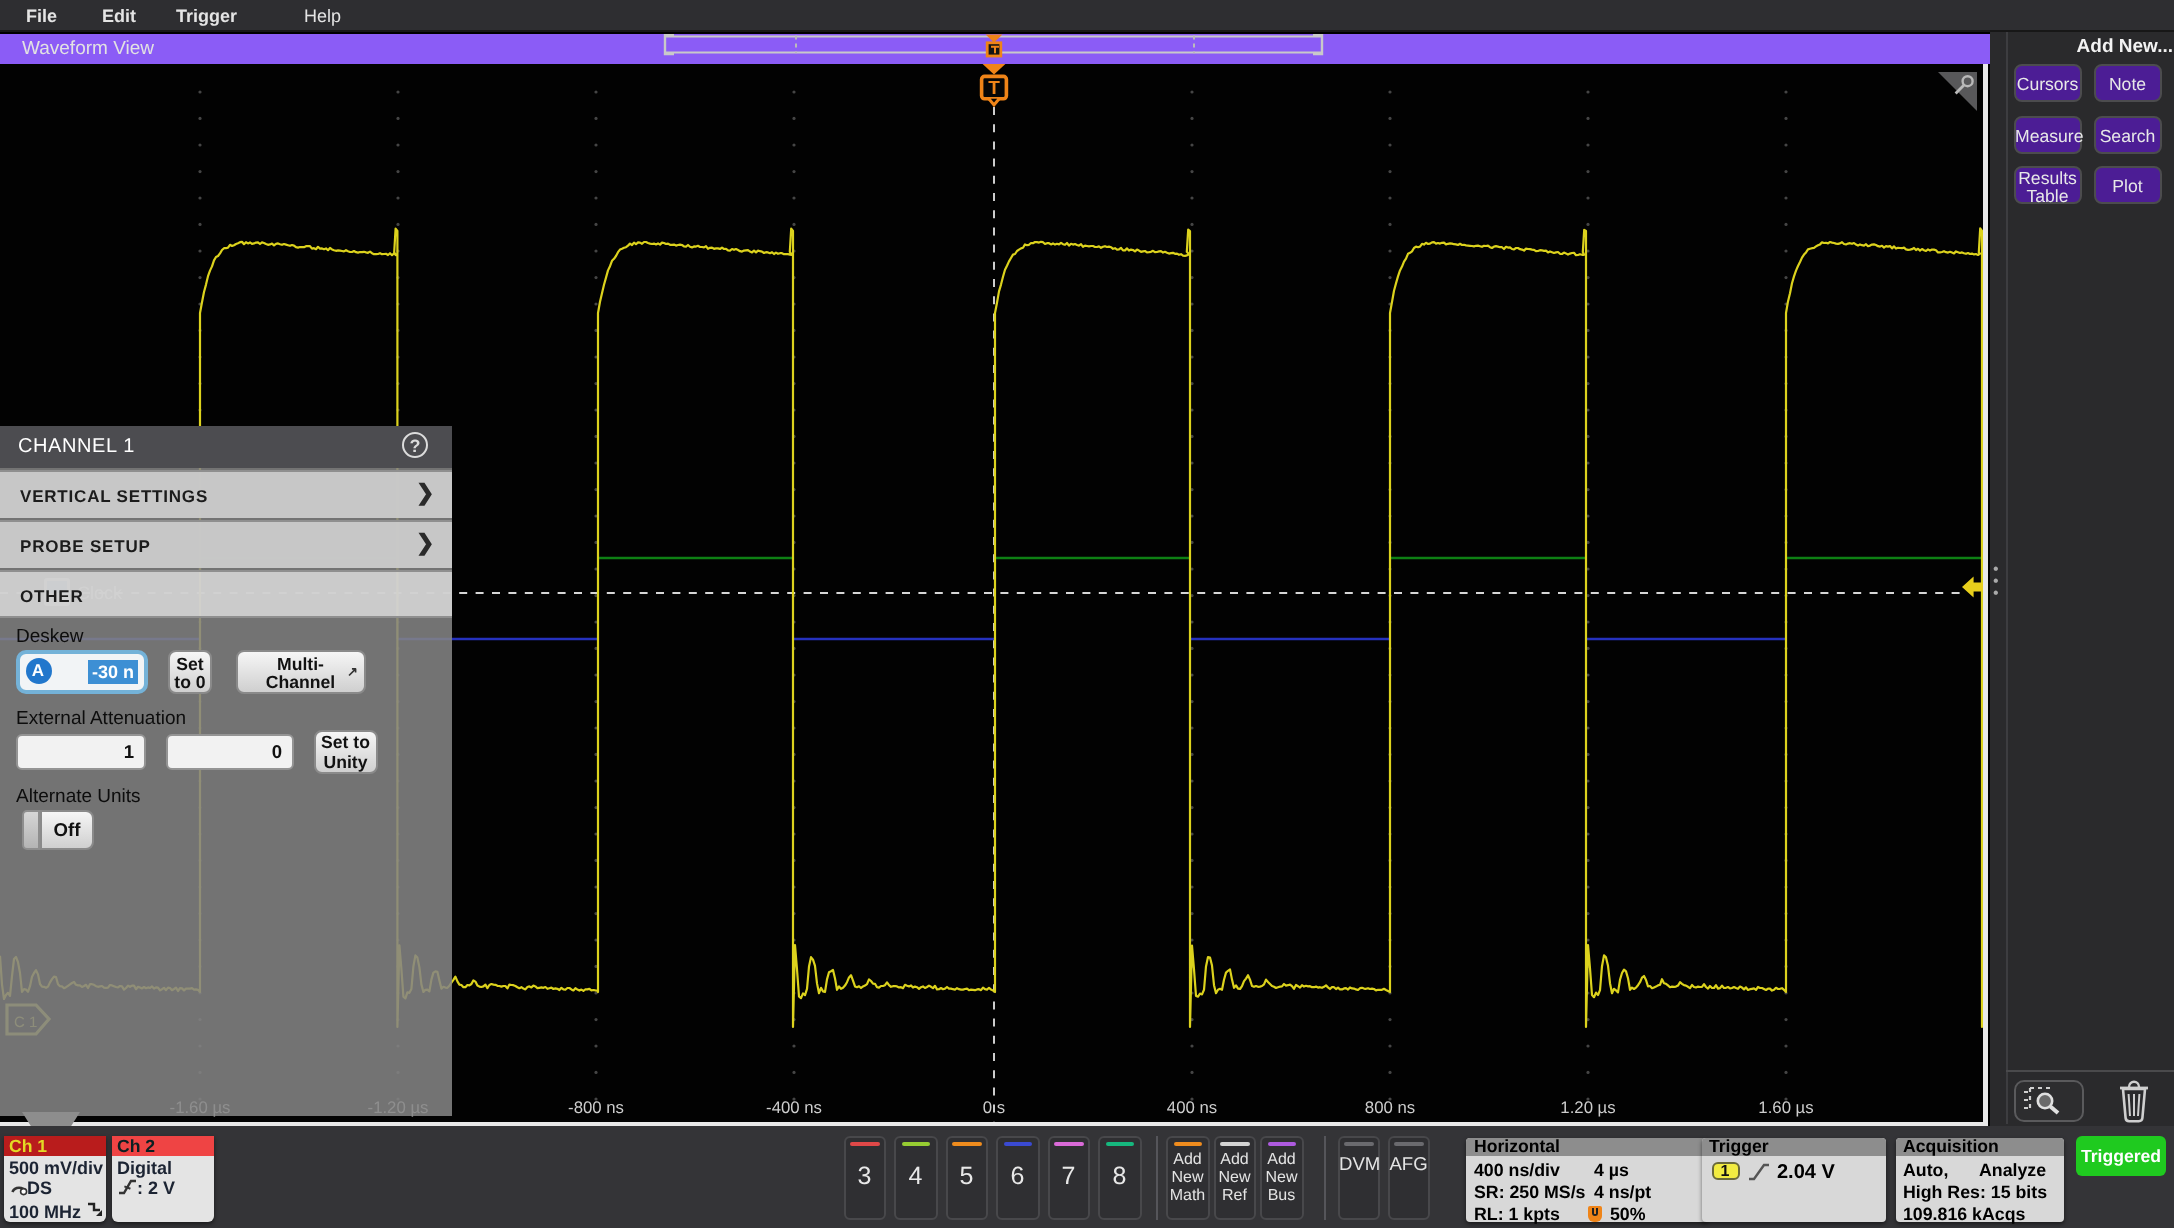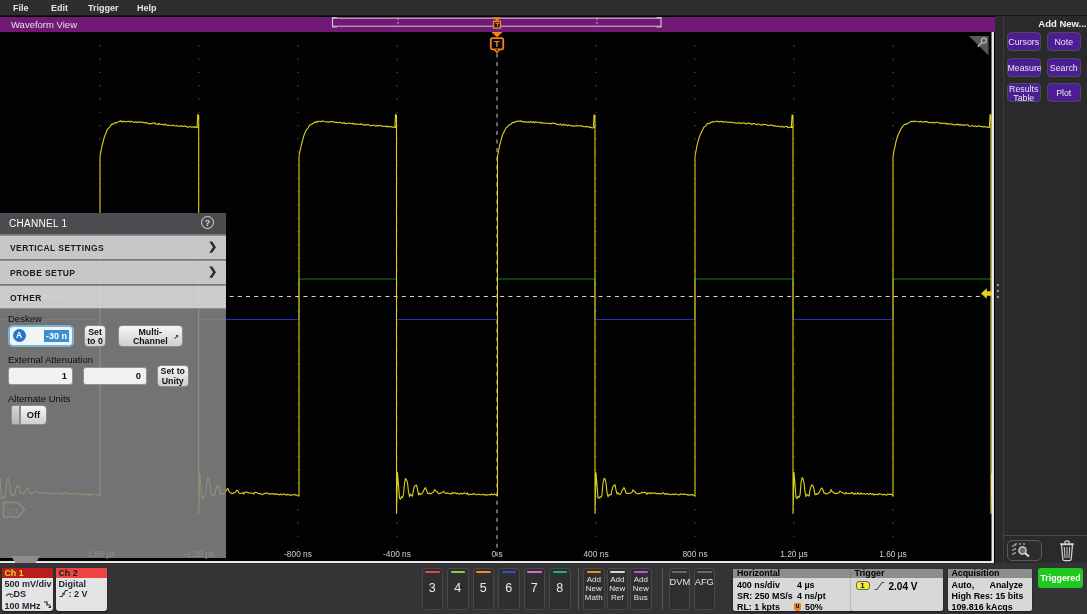--- a/index.html
+++ b/index.html
@@ -14,23 +14,23 @@
 .abtn .cl{position:absolute;left:2.5px;top:2.5px;right:2.5px;height:2.2px;border-radius:1px}
 .panel{position:absolute;top:568.5px;height:42.5px;background:#d8d8d8;border-radius:2px;box-shadow:0 1px 2px rgba(0,0,0,0.5)}
 .panel .hd{position:absolute;left:0;top:0;right:0;height:9.5px;background:#8d8d8d;color:#000;font-size:8.8px;font-weight:700;padding-left:4px;line-height:9.5px;border-radius:2px 2px 0 0}
 .panel .r{position:absolute;font-size:8.9px;font-weight:700;color:#000;white-space:nowrap}
 </style>
 </head><body>
 <div class="abs" style="left:0;top:0;width:1087px;height:16px;background:#2e2e31;border-bottom:1px solid #171717">
 <span class="abs" style="left:13px;top:3px;font-size:9px;font-weight:700;color:#e4e4e4">File</span>
 <span class="abs" style="left:51px;top:3px;font-size:9px;font-weight:700;color:#e4e4e4">Edit</span>
 <span class="abs" style="left:88px;top:3px;font-size:9px;font-weight:700;color:#e4e4e4">Trigger</span>
-<span class="abs" style="left:137px;top:3px;font-size:9px;font-weight:700;color:#e4e4e4">Help</span>
-</div>
-<div class="abs" style="left:0;top:17px;width:995px;height:15px;background:#701a75">
+<span class="abs" style="left:152px;top:3px;font-size:9px;font-weight:400;color:#e4e4e4">Help</span>
+</div>
+<div class="abs" style="left:0;top:17px;width:995px;height:15px;background:#8b5cf6">
 <span class="abs" style="left:11px;top:2px;font-size:9.5px;color:#e2e2e2">Waveform View</span>
 <svg class="abs" style="left:0;top:0" width="995" height="15" viewBox="0 0 995 15">
 <path d="M332.5 1.2 h328.5 M332.5 9.2 h328.5" stroke="#c9c9c9" stroke-width="1"></path>
 <path d="M337 0.4 h-4.5 v9.6 h4.5 M656.5 0.4 h4.5 v9.6 h-4.5" stroke="#c9c9c9" stroke-width="1.2" fill="none"></path>
 <line x1="398" y1="0.8" x2="398" y2="9.6" stroke="#bbb" stroke-width="1" stroke-dasharray="2 2"></line>
 <line x1="597" y1="0.8" x2="597" y2="9.6" stroke="#bbb" stroke-width="1" stroke-dasharray="2 2"></line>
 <polygon points="492.8,0.3 501.2,0.3 497,4.2" fill="#ef8418"></polygon>
 <rect x="493.6" y="4.4" width="6.8" height="6.6" fill="#141414" stroke="#ef8418" stroke-width="1.4"></rect>
 <path d="M495.5 6.4 h4 M497.5 6.4 v3.2" stroke="#ef8418" stroke-width="1"></path>
 </svg>

